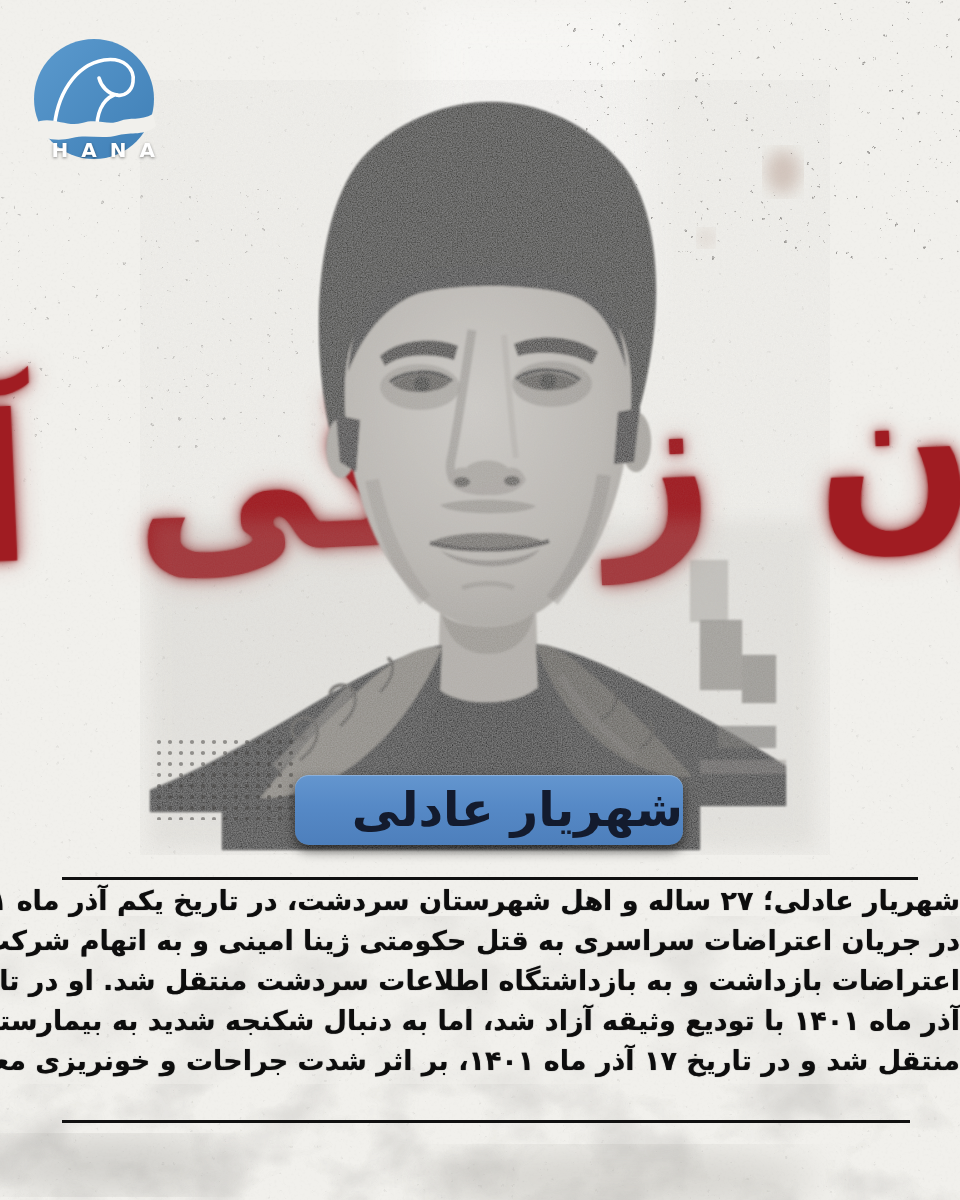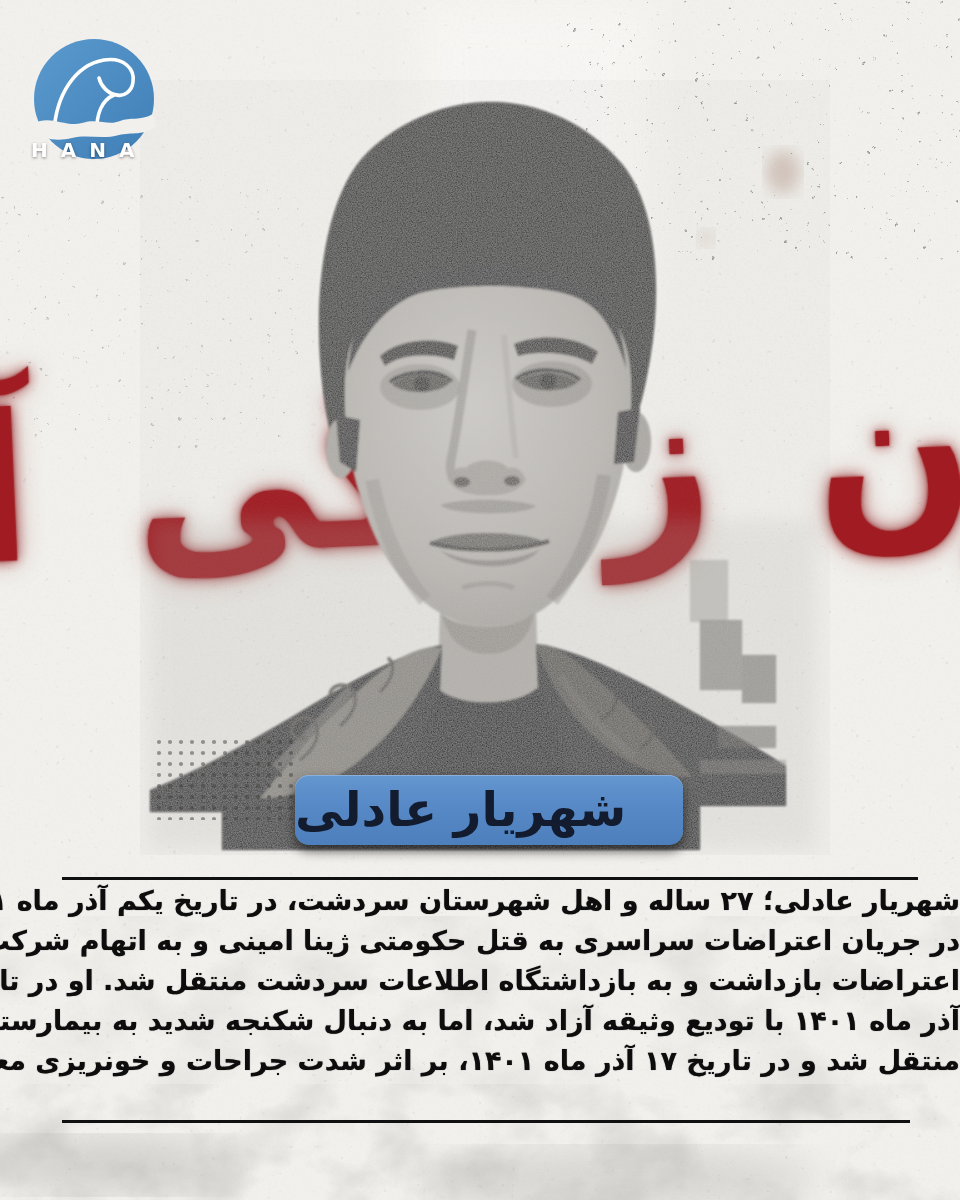--- a/index.html
+++ b/index.html
@@ -20,31 +20,31 @@
     transform:rotate(-2.5deg) scaleY(1.1);
     text-shadow:0 0 12px rgba(134,14,16,.75),0 0 3px rgba(158,26,30,.9),0 0 26px rgba(134,14,16,.35);
     filter:blur(.6px);
   }
   
   #photo-svg{left:140px;top:80px;z-index:2;}
   
   #logo{left:32px;top:37px;width:120px;height:130px;z-index:5;}
   #logo svg{position:absolute;left:0;top:0;}
   #logo-text{
-    position:absolute;left:-14px;top:101px;width:150px;text-align:left;
+    position:absolute;left:-14px;top:101px;width:150px;text-align:right;
     color:#ffffff;font-weight:bold;font-size:20px;letter-spacing:13px;text-indent:13px;
     text-shadow:0 1px 3px rgba(0,0,0,.45);
   }
   
   #banner{
     left:295px;top:775px;width:388px;height:70px;z-index:4;
     background:linear-gradient(180deg,#6496cf 0%,#5689c6 45%,#4d7fbc 100%);
     border-radius:14px;
     box-shadow:0 6px 12px rgba(0,0,0,.55),inset 0 1px 0 rgba(255,255,255,.25);
-    text-align:left;direction:rtl;
+    text-align:right;direction:rtl;
   }
   #banner span{
     display:block;line-height:68px;font-size:48px;font-weight:bold;color:#131b2e;
   }
   
   #bio{left:0;top:881px;width:960px;z-index:4;}
   .bio-line{
     width:960px;height:40px;line-height:40px;font-size:27px;font-weight:bold;
     color:#0d0d0d;direction:rtl;text-align:center;white-space:nowrap;
     text-shadow:0 0 1px rgba(0,0,0,.6);

